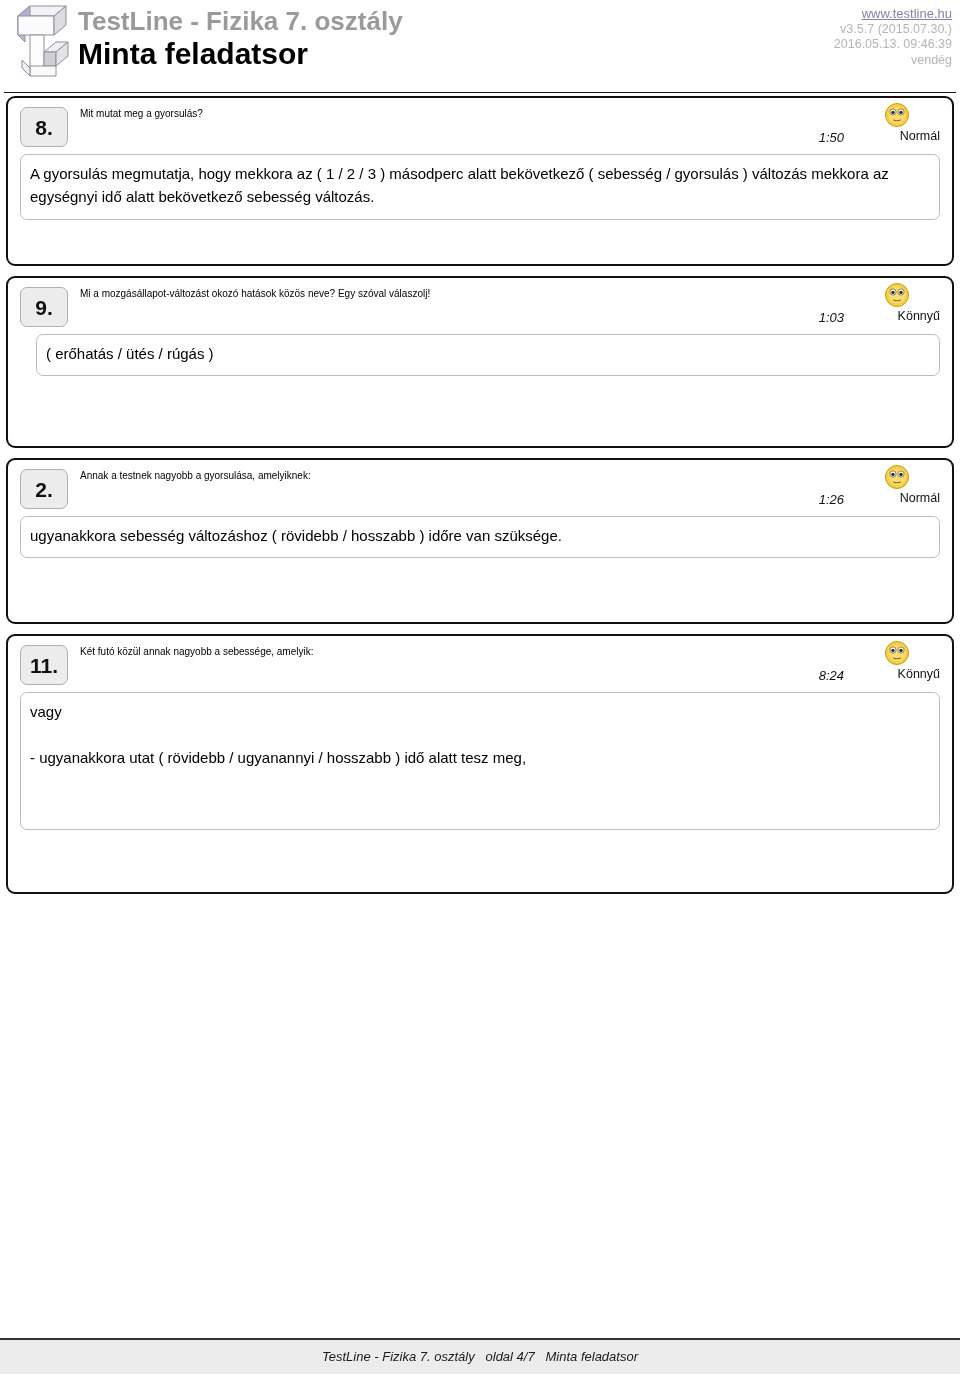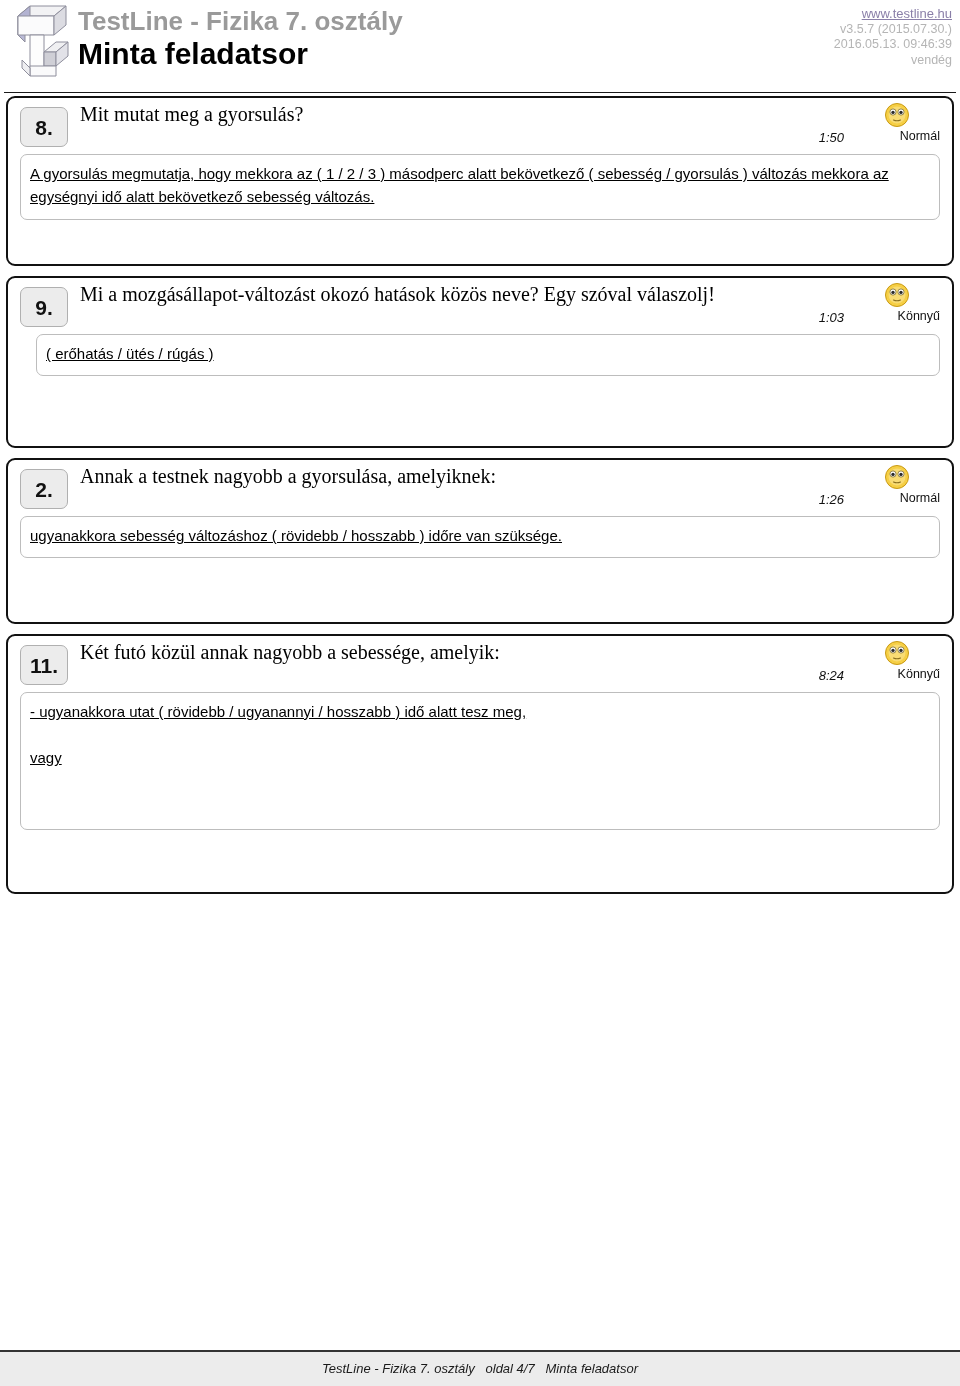--- a/index.html
+++ b/index.html
@@ -110,24 +110,23 @@
     line-height: 40px;
     text-align: center;
     color: #111;
     box-sizing: border-box;
   }
   .q-title {
     position: absolute;
     left: 72px;
     top: 6px;
     right: 200px;
-    font-size: 20px;
+    font-size: 10px;
     line-height: 20px;
     color: #000;
-    font-family: Liberation Serif, serif;
   }
   .q-time {
     position: absolute;
     right: 108px;
     top: 32px;
     font-size: 13px;
     font-style: italic;
     color: #111;
     text-align: right;
     white-space: nowrap;
@@ -153,21 +152,20 @@
   .q-answer {
     margin: 0 12px;
     border: 1px solid #bdbdbd;
     border-radius: 7px;
     background: #fff;
     box-sizing: border-box;
     padding: 7px 9px 9px 9px;
     font-size: 15px;
     line-height: 23px;
     color: #000;
-    text-decoration: underline;
   }
   .q-answer p {
     margin: 0;
   }
   .q-answer p + p {
     margin-top: 23px;
   }
   .q-filler {
     height: 28px;
   }
@@ -179,21 +177,21 @@
   #qb-1 .q-filler { height: 70px; }
   #qb-2 .q-answer { min-height: 42px; }
   #qb-2 .q-filler { height: 64px; }
   #qb-3 .q-answer { min-height: 138px; }
   #qb-3 .q-filler { height: 62px; }
 
   
   .page-footer {
     position: absolute;
     left: 0;
-    bottom: 0;
+    bottom: 12px;
     width: 960px;
     height: 36px;
     background: #ececec;
     border-top: 2px solid #333333;
     box-sizing: border-box;
   }
   .footer-inner {
     text-align: center;
     font-size: 13px;
     font-style: italic;
@@ -334,22 +332,22 @@
           <circle cx="9" cy="10" r="3.1" fill="#ffffff" stroke="#7b6a2a" stroke-width="0.8"></circle>
           <circle cx="17" cy="10" r="3.1" fill="#ffffff" stroke="#7b6a2a" stroke-width="0.8"></circle>
           <circle cx="9" cy="10.4" r="1.7" fill="#2a2a2a"></circle>
           <circle cx="17" cy="10.4" r="1.7" fill="#2a2a2a"></circle>
           <path d="M9.5 18 Q13 19.6 16.5 18" stroke="#8a6f1e" stroke-width="1.1" fill="none" stroke-linecap="round"></path>
         </svg>
         <span class="diff-label">Könnyű</span>
       </div>
     </div>
     <div class="q-answer">
+      <p>vagy</p>
       <p>- ugyanakkora utat ( rövidebb / ugyanannyi / hosszabb ) idő alatt tesz meg,</p>
-      <p>vagy</p>
     </div>
     <div class="q-filler"></div>
   </div>
 
 </div>
 
 <div class="page-footer">
   <div class="footer-inner">TestLine - Fizika 7. osztály   oldal 4/7   Minta feladatsor</div>
 </div>
 

